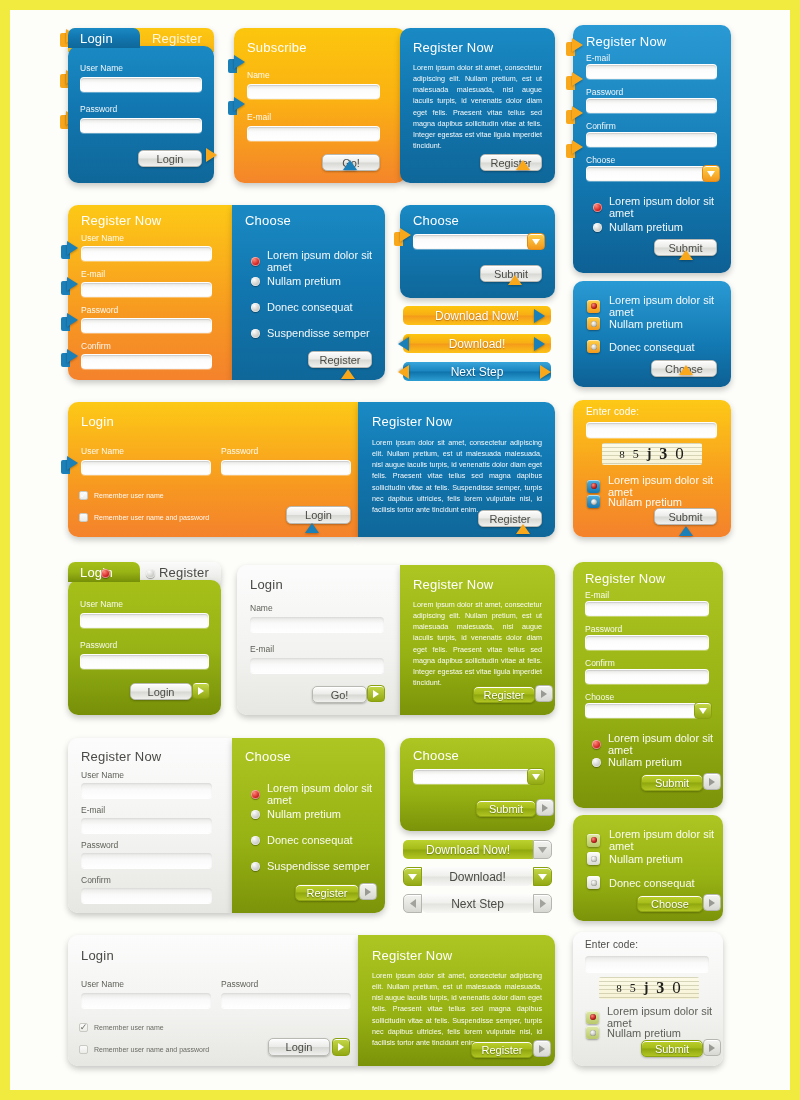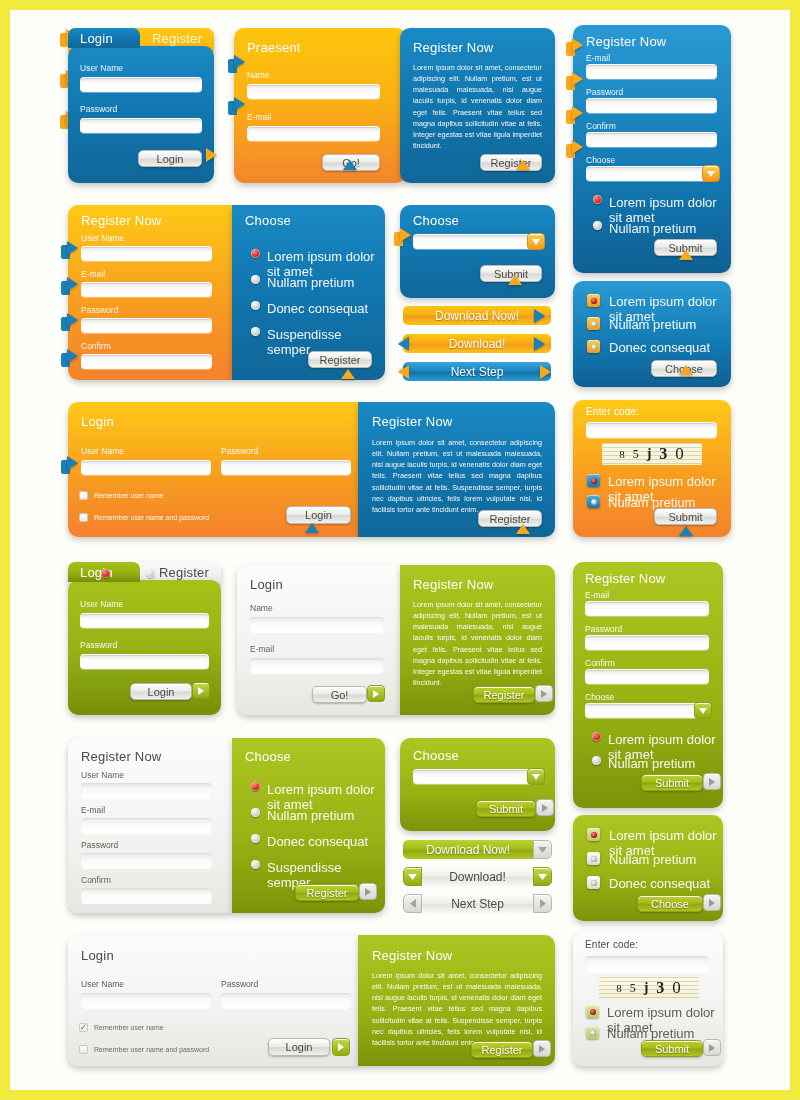--- a/index.html
+++ b/index.html
@@ -79,21 +79,21 @@
   }
   .caret-box.g { background: linear-gradient(to bottom,#c5d84a,#93a913); border-color:#8ba00f; }
   .caret-box.o { background: linear-gradient(to bottom,#fdd04a,#f3981c); border-color:#e18a14; }
   .caret-box svg { display:block; }
 
   
   .radio { width:9px;height:9px;border-radius:50%; flex:none;
     background: radial-gradient(circle at 35% 30%, #fefefe 0%, #cfcfcb 55%, #a9a9a4 100%);
     box-shadow: 0 1px 1px rgba(0,0,0,.35), inset 0 0 0 1px rgba(255,255,255,.5);}
   .radio.on { background: radial-gradient(circle at 35% 30%, #ff8a7a 0%, #cf1f1f 60%, #8d0d0d 100%); }
-  .li { display:flex; gap:7px; font-size:13px; color:rgba(255,255,255,.95); }
+  .li { display:flex; align-items:center; gap:7px; font-size:11px; color:rgba(255,255,255,.95); }
 
   
   .sq { width:13px;height:13px;border-radius:3px; flex:none; display:flex;align-items:center;justify-content:center;
     box-shadow: 0 1px 2px rgba(0,0,0,.35), inset 0 1px 0 rgba(255,255,255,.6); }
   .sq.o { background: linear-gradient(to bottom,#fdd04a,#f59a1c); }
   .sq.g { background: linear-gradient(to bottom,#dfe9a8,#b9c96a); }
   .sq.w { background: linear-gradient(to bottom,#fdfdfd,#d9d9d4); }
   .sq.b { background: linear-gradient(to bottom,#4fb0e0,#1678b2); }
   .dotin { width:6px;height:6px;border-radius:50%;
     background: radial-gradient(circle at 35% 30%, #fff 0%, #cbcbc6 55%, #9d9d98 100%);
@@ -154,21 +154,21 @@
   </div>
   <div class="tag-o" style="left:60px;top:33px;"></div>
   <div class="arrow arw-right-o" style="left:66px;top:29px;"></div>
   <div class="tag-o" style="left:60px;top:74px;"></div>
   <div class="arrow arw-right-o" style="left:66px;top:70px;"></div>
   <div class="tag-o" style="left:60px;top:115px;"></div>
   <div class="arrow arw-right-o" style="left:66px;top:111px;"></div>
   <div class="arrow arw-right-o" style="left:206px;top:148px;z-index:4;"></div>
 
   <div class="panel orange sh" style="left:234px;top:28px;width:172px;height:155px;">
-    <div class="title" style="position:absolute;left:13px;top:12px;">Praesent</div>
+    <div class="title" style="position:absolute;left:13px;top:12px;">Subscribe</div>
     <div class="lbl" style="position:absolute;left:13px;top:42px;">Name</div>
     <div class="field" style="position:absolute;left:13px;top:56px;width:133px;"></div>
     <div class="lbl" style="position:absolute;left:13px;top:84px;">E-mail</div>
     <div class="field" style="position:absolute;left:13px;top:98px;width:133px;"></div>
     <div class="btn" style="position:absolute;left:88px;top:126px;width:58px;">
       <span>Go!</span>
     </div>
   </div>
   <div class="tag-b" style="left:228px;top:59px;"></div>
   <div class="arrow arw-right-b" style="left:234px;top:55px;z-index:5;"></div>

